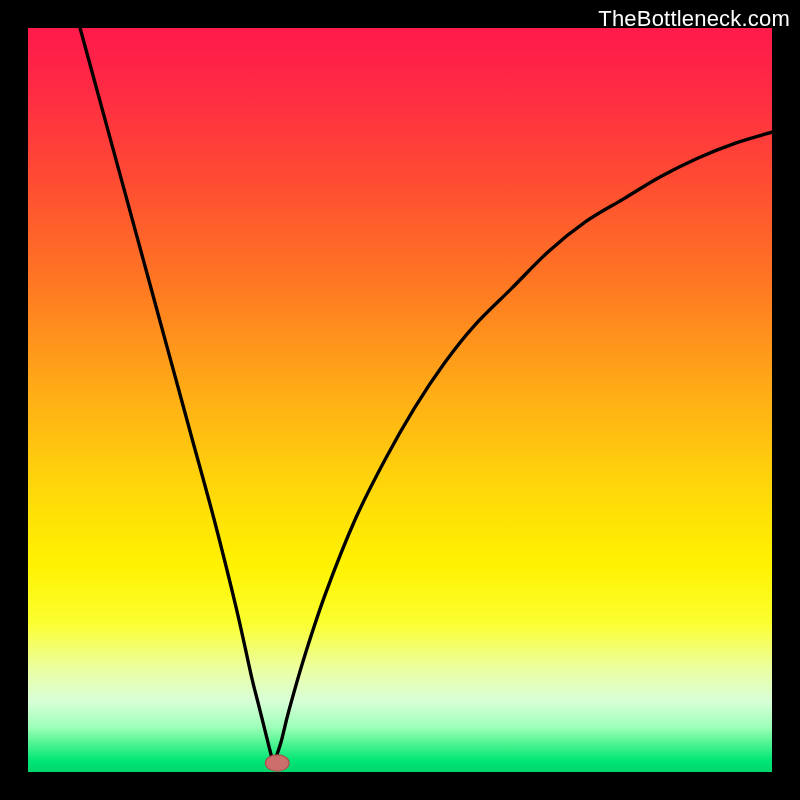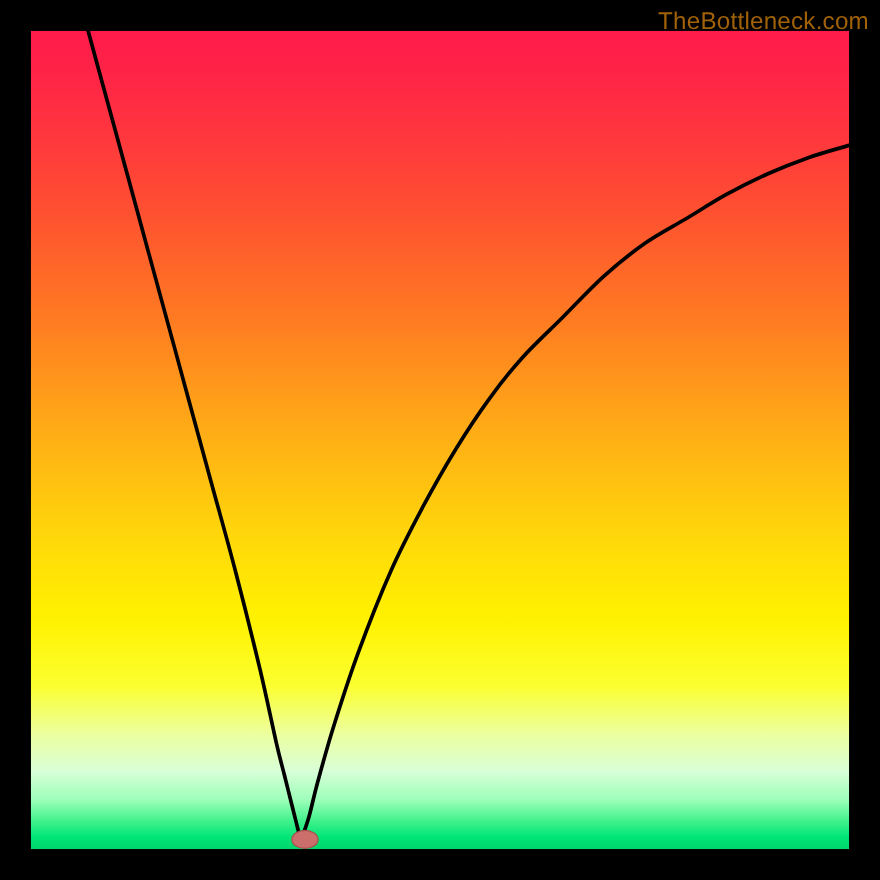--- a/index.html
+++ b/index.html
@@ -24,21 +24,21 @@
     left: 28px;
     top: 28px;
     width: 744px;
     height: 744px;
     
   }
   .watermark {
     position: absolute;
     top: 6px;
     right: 10px;
-    color: #a16207;
+    color: #ffffff;
     font-size: 22px;
     font-weight: 500;
     letter-spacing: 0.2px;
     user-select: none;
   }
 </style>
 </head>
 <body>
 
 <div class="frame">

